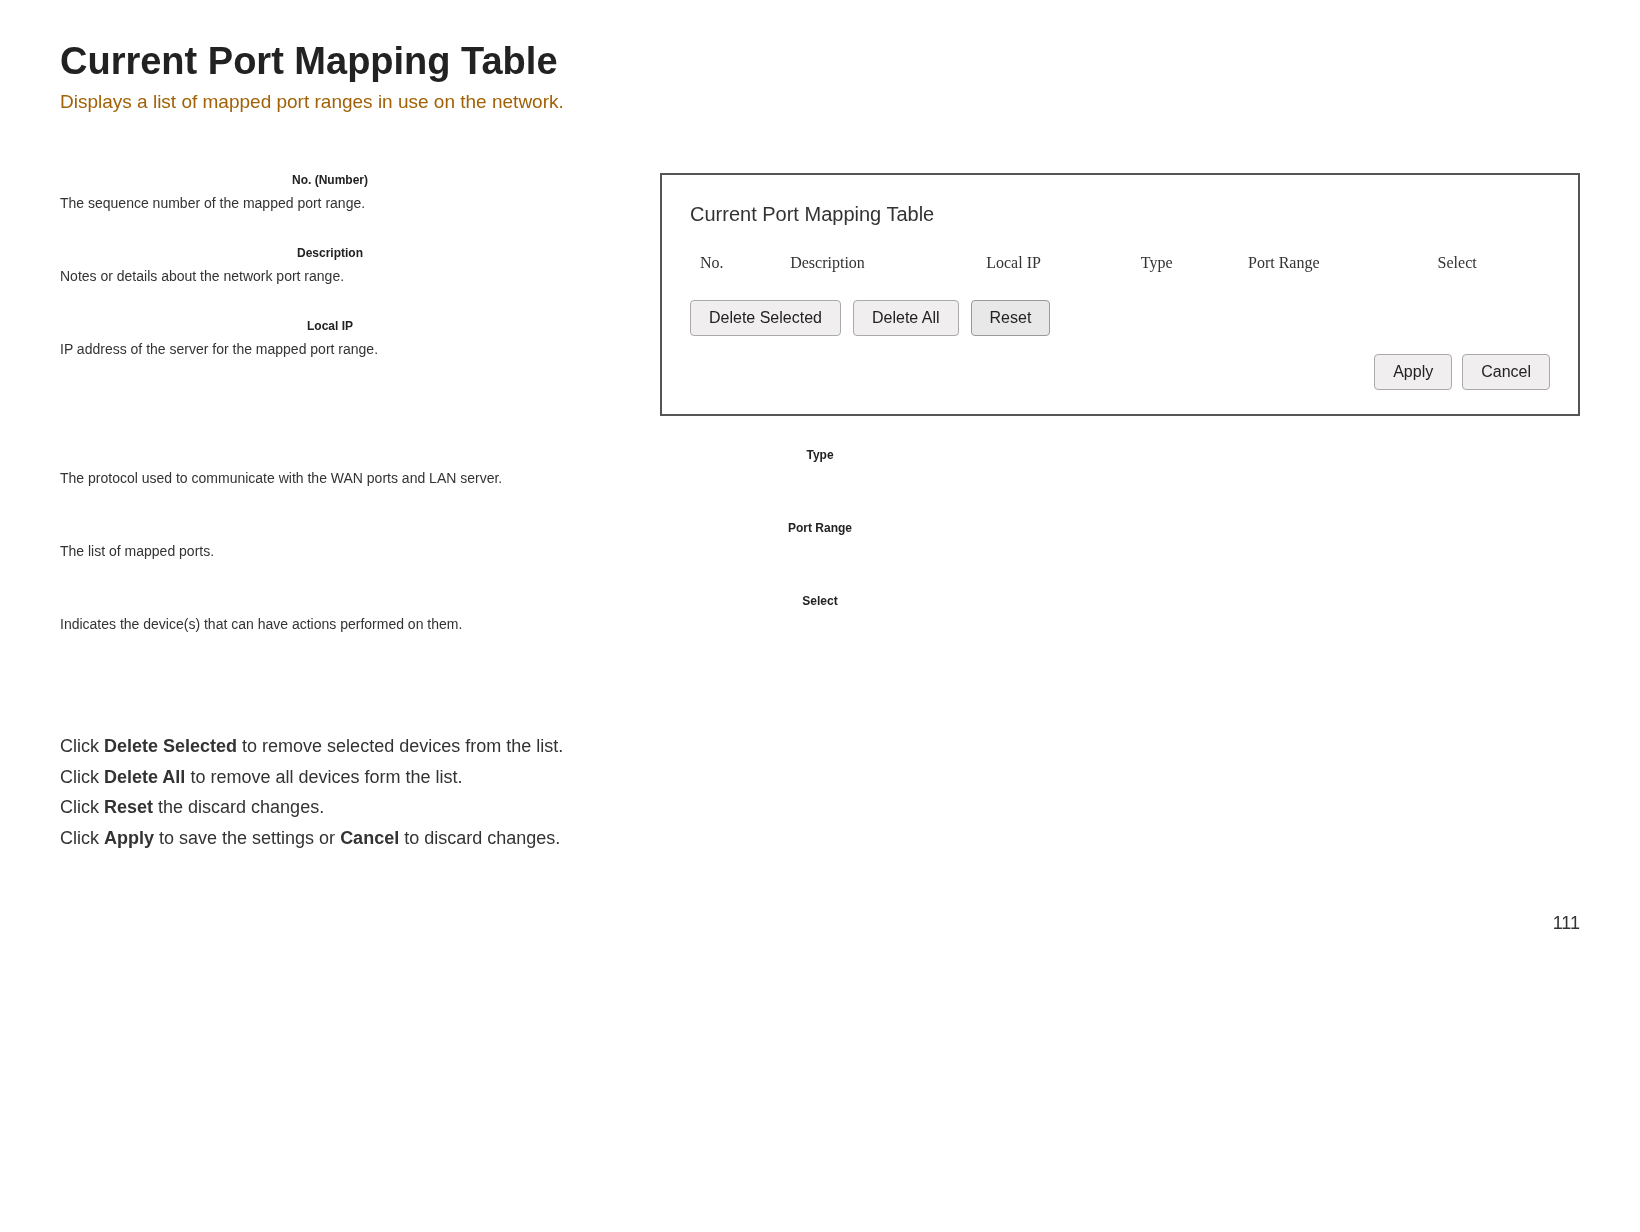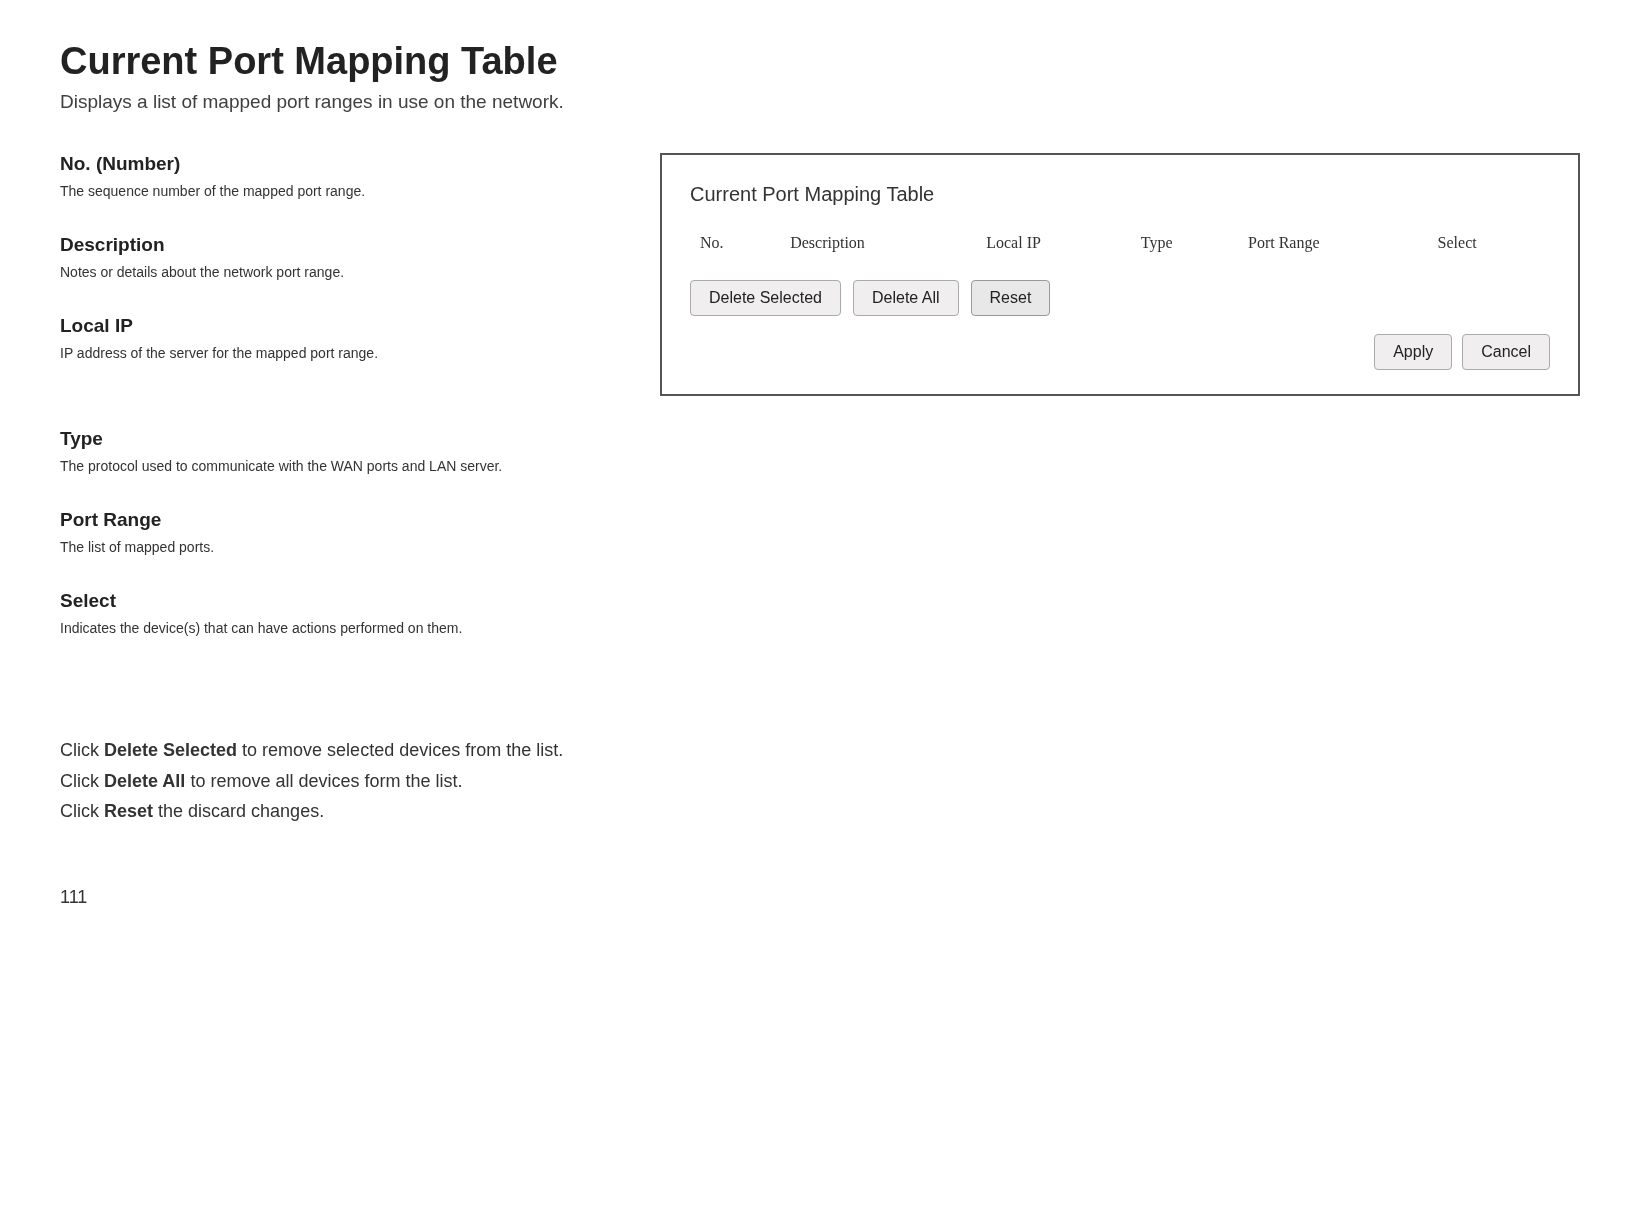--- a/index.html
+++ b/index.html
@@ -19,22 +19,22 @@
     }
 
     .page-title {
       font-size: 38px;
       font-weight: bold;
       margin-bottom: 8px;
     }
 
     .page-subtitle {
       font-size: 19px;
-      color: #404040;
-      margin-bottom: 40px;
+      color: #a16207;
+      margin-bottom: 60px;
     }
 
     .main-layout {
       display: flex;
       flex-direction: row;
       gap: 60px;
       align-items: flex-start;
     }
 
     .left-col {
@@ -45,23 +45,24 @@
     .right-col {
       flex: 1;
     }
 
     .field-section {
       margin-bottom: 32px;
     }
 
     .field-label {
       font-weight: bold;
-      font-size: 19px;
+      font-size: 12px;
       margin-bottom: 6px;
       color: #222;
+      text-align: center;
     }
 
     .field-desc {
       font-size: 14px;
       color: #333;
       line-height: 1.5;
     }
 
     
     .table-panel {
@@ -141,21 +142,21 @@
       margin-top: 96px;
     }
 
     .bottom-section p {
       font-size: 18px;
       color: #333;
       line-height: 1.7;
     }
 
     .page-number {
-      text-align: left;
+      text-align: right;
       margin-top: 60px;
       font-size: 18px;
       color: #333;
     }
   </style>
 </head>
 <body>
 
 <h1 class="page-title">Current Port Mapping Table</h1>
 <p class="page-subtitle">Displays a list of mapped port ranges in use on the network.</p>
@@ -239,15 +240,18 @@
 <div class="bottom-section">
   <p>
     Click <strong>Delete Selected</strong> to remove selected devices from the list.
   </p>
   <p>
     Click <strong>Delete All</strong> to remove all devices form the list.
   </p>
   <p>
     Click <strong>Reset</strong> the discard changes.
   </p>
+  <p>
+    Click <strong>Apply</strong> to save the settings or <strong>Cancel</strong> to discard changes.
+  </p>
 </div>
 
 <div class="page-number">111</div>
 
 </body></html>

